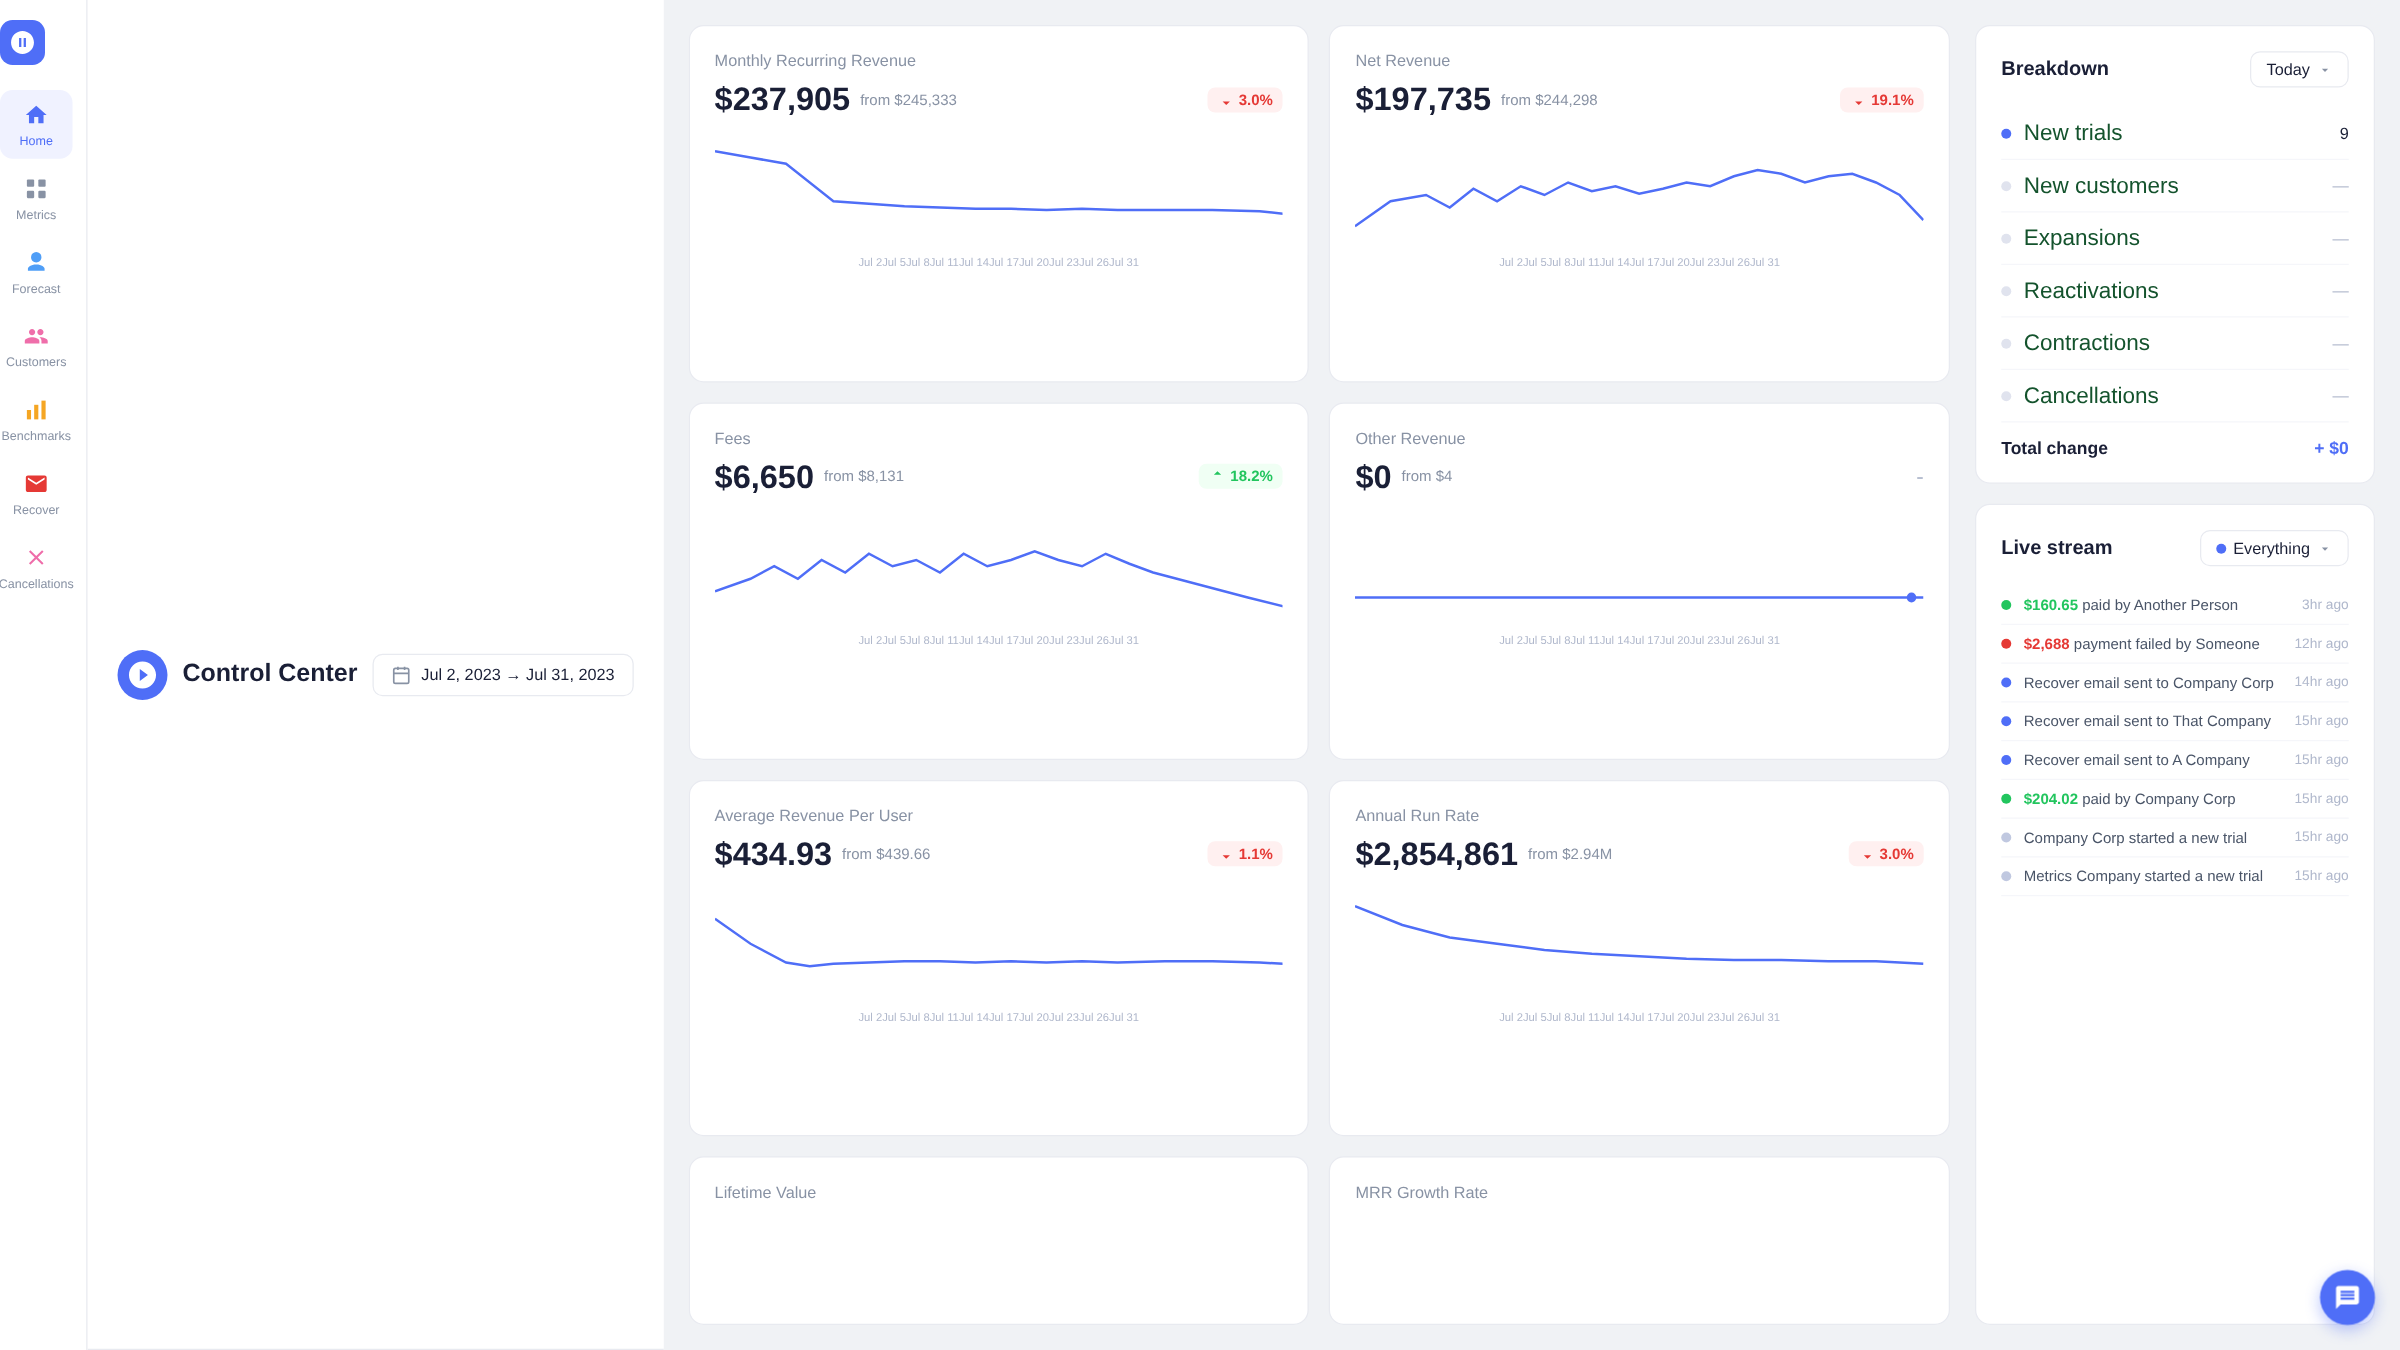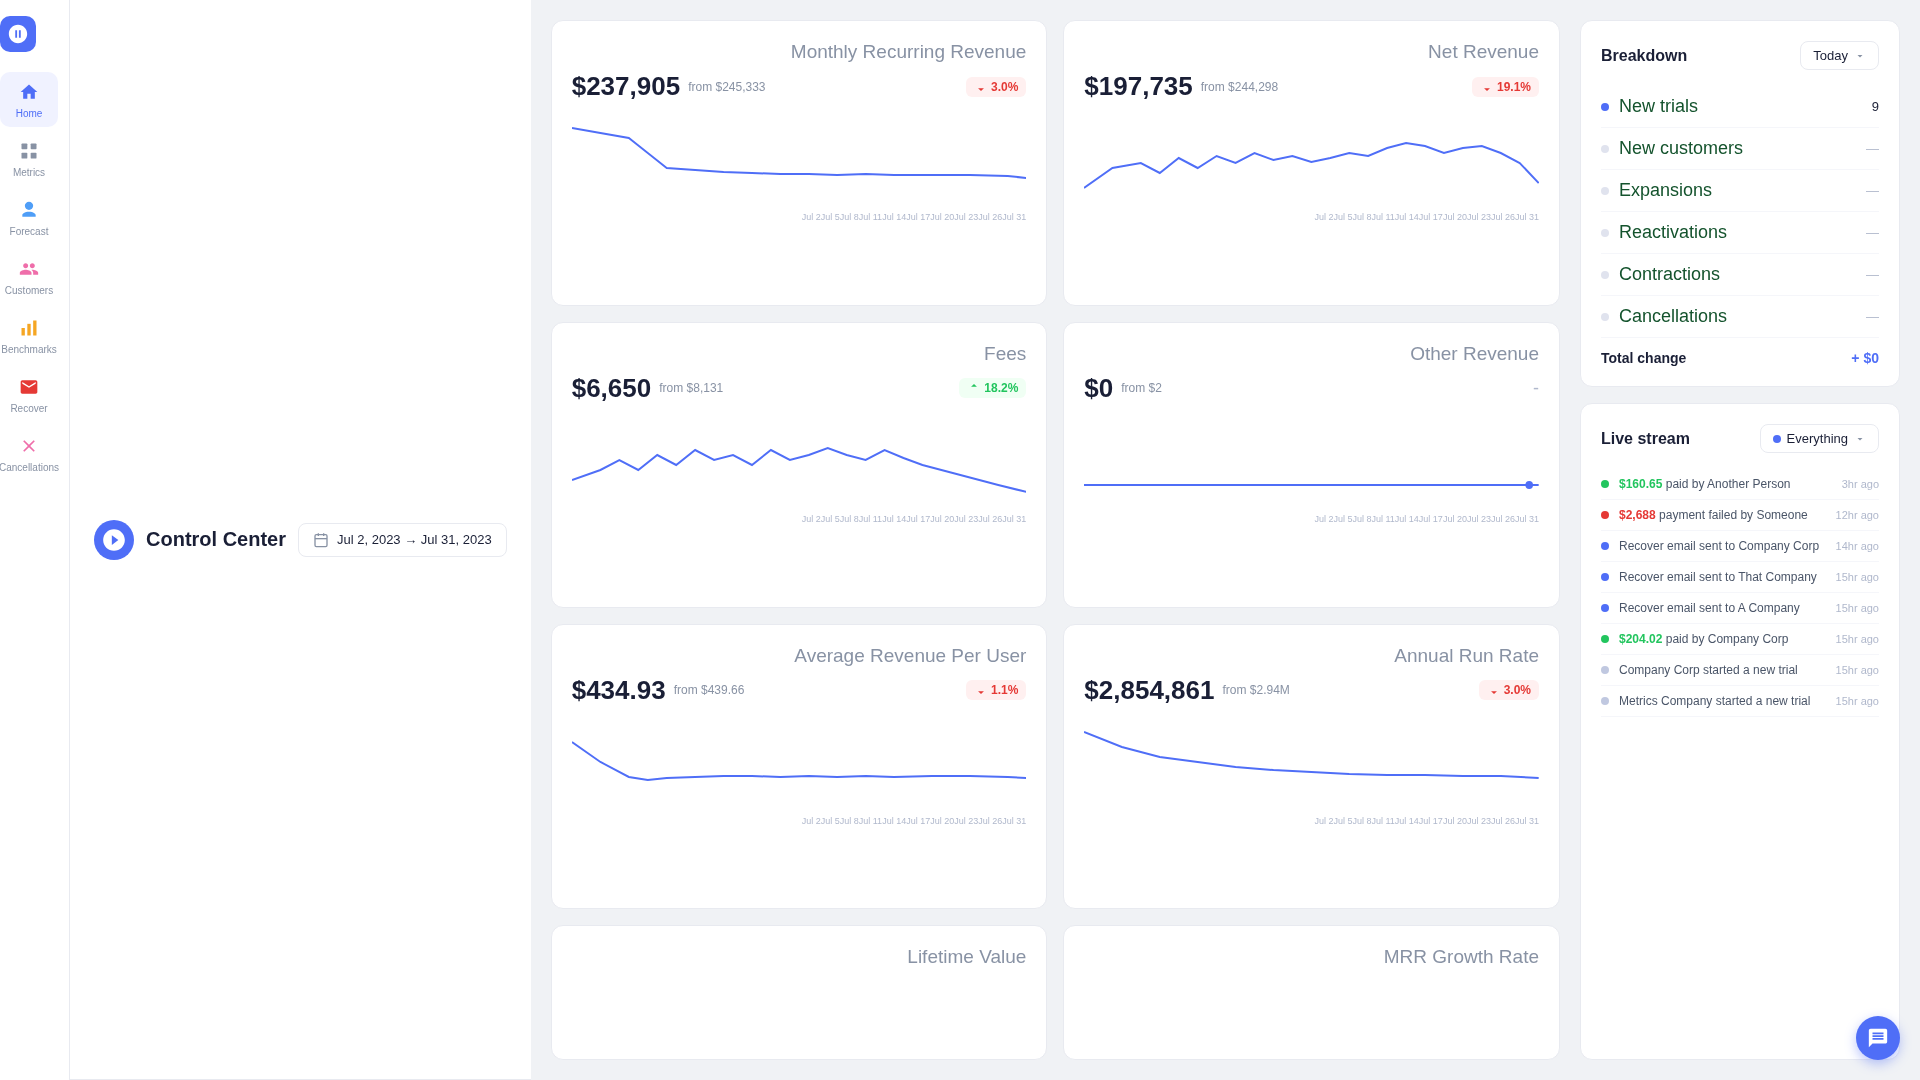--- a/index.html
+++ b/index.html
@@ -26,32 +26,32 @@
     .header-date svg { width: 16px; height: 16px; color: #8892a4; }
 
     
     .content { flex: 1; display: flex; overflow: hidden; padding: 20px; gap: 20px; }
     
     
     .metrics-grid { flex: 1; display: grid; grid-template-columns: 1fr 1fr; grid-template-rows: auto auto auto auto; gap: 16px; overflow-y: auto; }
     
     
     .card { background: #fff; border-radius: 12px; padding: 20px; border: 1px solid #e8eaf0; }
-    .card-title { font-size: 19px; color: #8892a4; margin-bottom: 8px; text-align: right; }
+    .card-title { font-size: 13px; color: #8892a4; margin-bottom: 8px; }
     .card-value-row { display: flex; align-items: center; gap: 8px; margin-bottom: 16px; }
     .card-value { font-size: 26px; font-weight: 700; color: #1a1f36; }
     .card-from { font-size: 12px; color: #8892a4; }
     .card-change { display: flex; align-items: flex-start; gap: 4px; margin-left: auto; }
     .change-badge { display: flex; align-items: center; gap: 3px; background: #fff0f0; border-radius: 6px; padding: 3px 8px; font-size: 12px; font-weight: 600; color: #e53935; }
     .change-badge.green { background: #f0fff4; color: #22c55e; }
     .change-icon { width: 14px; height: 14px; }
     
     
     .chart-area { height: 90px; position: relative; }
-    .chart-labels { display: flex; justify-content: flex-end; font-size: 9px; color: #b0b8cc; margin-top: 4px; }
+    .chart-labels { display: flex; justify-content: center; font-size: 9px; color: #b0b8cc; margin-top: 4px; }
     
     
     .right-panel { width: 320px; display: flex; flex-direction: column; gap: 16px; overflow-y: auto; }
     
     
     .breakdown-card { background: #fff; border-radius: 12px; padding: 20px; border: 1px solid #e8eaf0; }
     .breakdown-header { display: flex; align-items: center; justify-content: space-between; margin-bottom: 16px; }
     .breakdown-title { font-size: 16px; font-weight: 600; color: #1a1f36; }
     .breakdown-select { border: 1px solid #e8eaf0; border-radius: 8px; padding: 6px 12px; font-size: 13px; color: #1a1f36; cursor: pointer; display: flex; align-items: center; gap: 6px; background: #fff; }
     .breakdown-row { display: flex; align-items: center; padding: 10px 0; border-bottom: 1px solid #f5f6fa; }
@@ -293,21 +293,21 @@
             <span>Jul 23</span>
             <span>Jul 26</span>
             <span>Jul 31</span>
         </div>
       </div>
 
       <div class="card">
         <div class="card-title">Other Revenue</div>
         <div class="card-value-row">
           <span class="card-value">$0</span>
-          <span class="card-from">from $2</span>
+          <span class="card-from">from $4</span>
           <div class="card-change">
             <span style="color:#b0b8cc; font-size:18px; margin-left:auto;">-</span>
           </div>
         </div>
         <div class="chart-area">
           <svg class="chart" viewBox="0 0 480 80" preserveAspectRatio="none">
             <line x1="0" y1="65" x2="480" y2="65" stroke="#4f6ef7" stroke-width="2"></line>
             <circle cx="470" cy="65" r="4" fill="#4f6ef7"></circle>
           </svg>
         </div>

